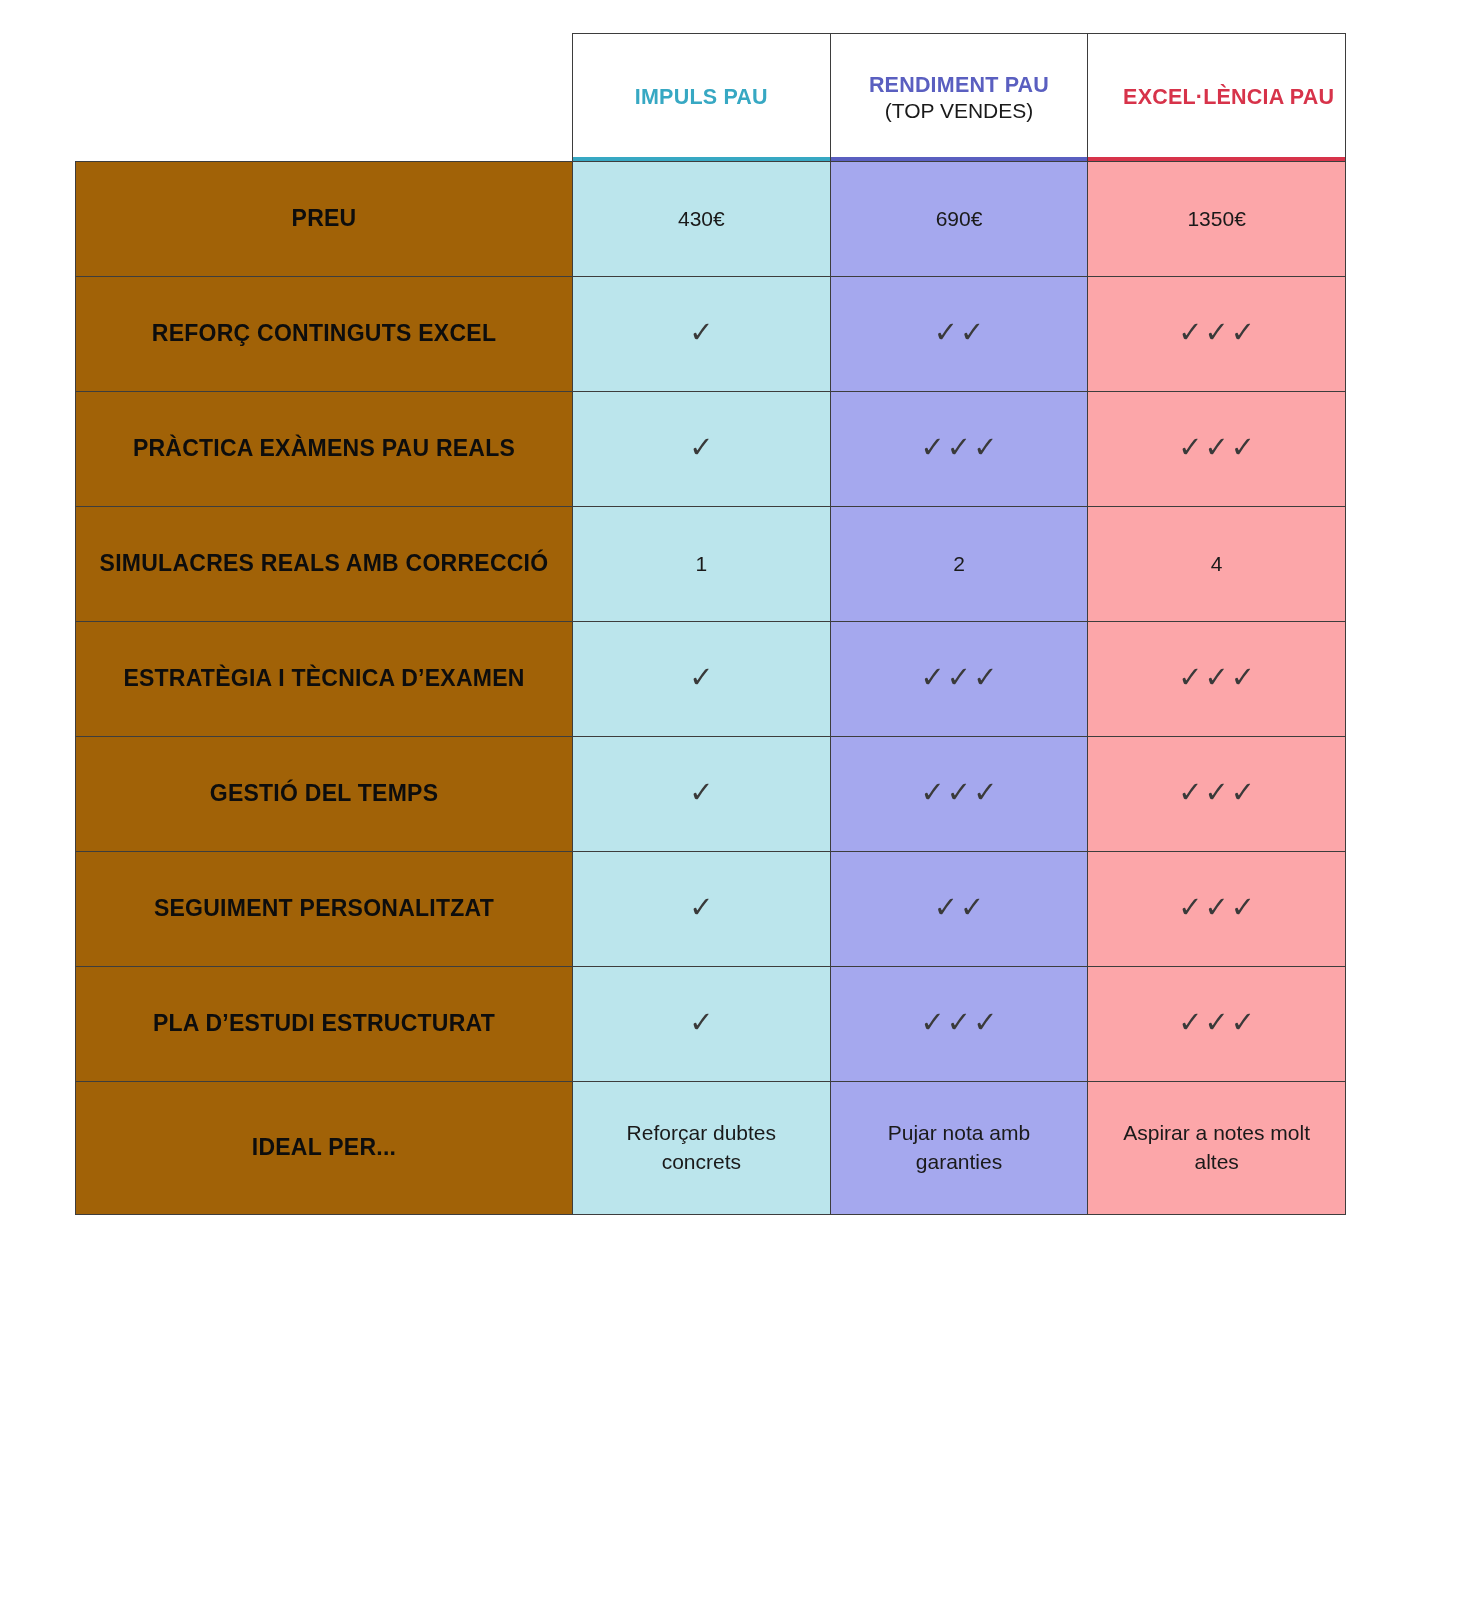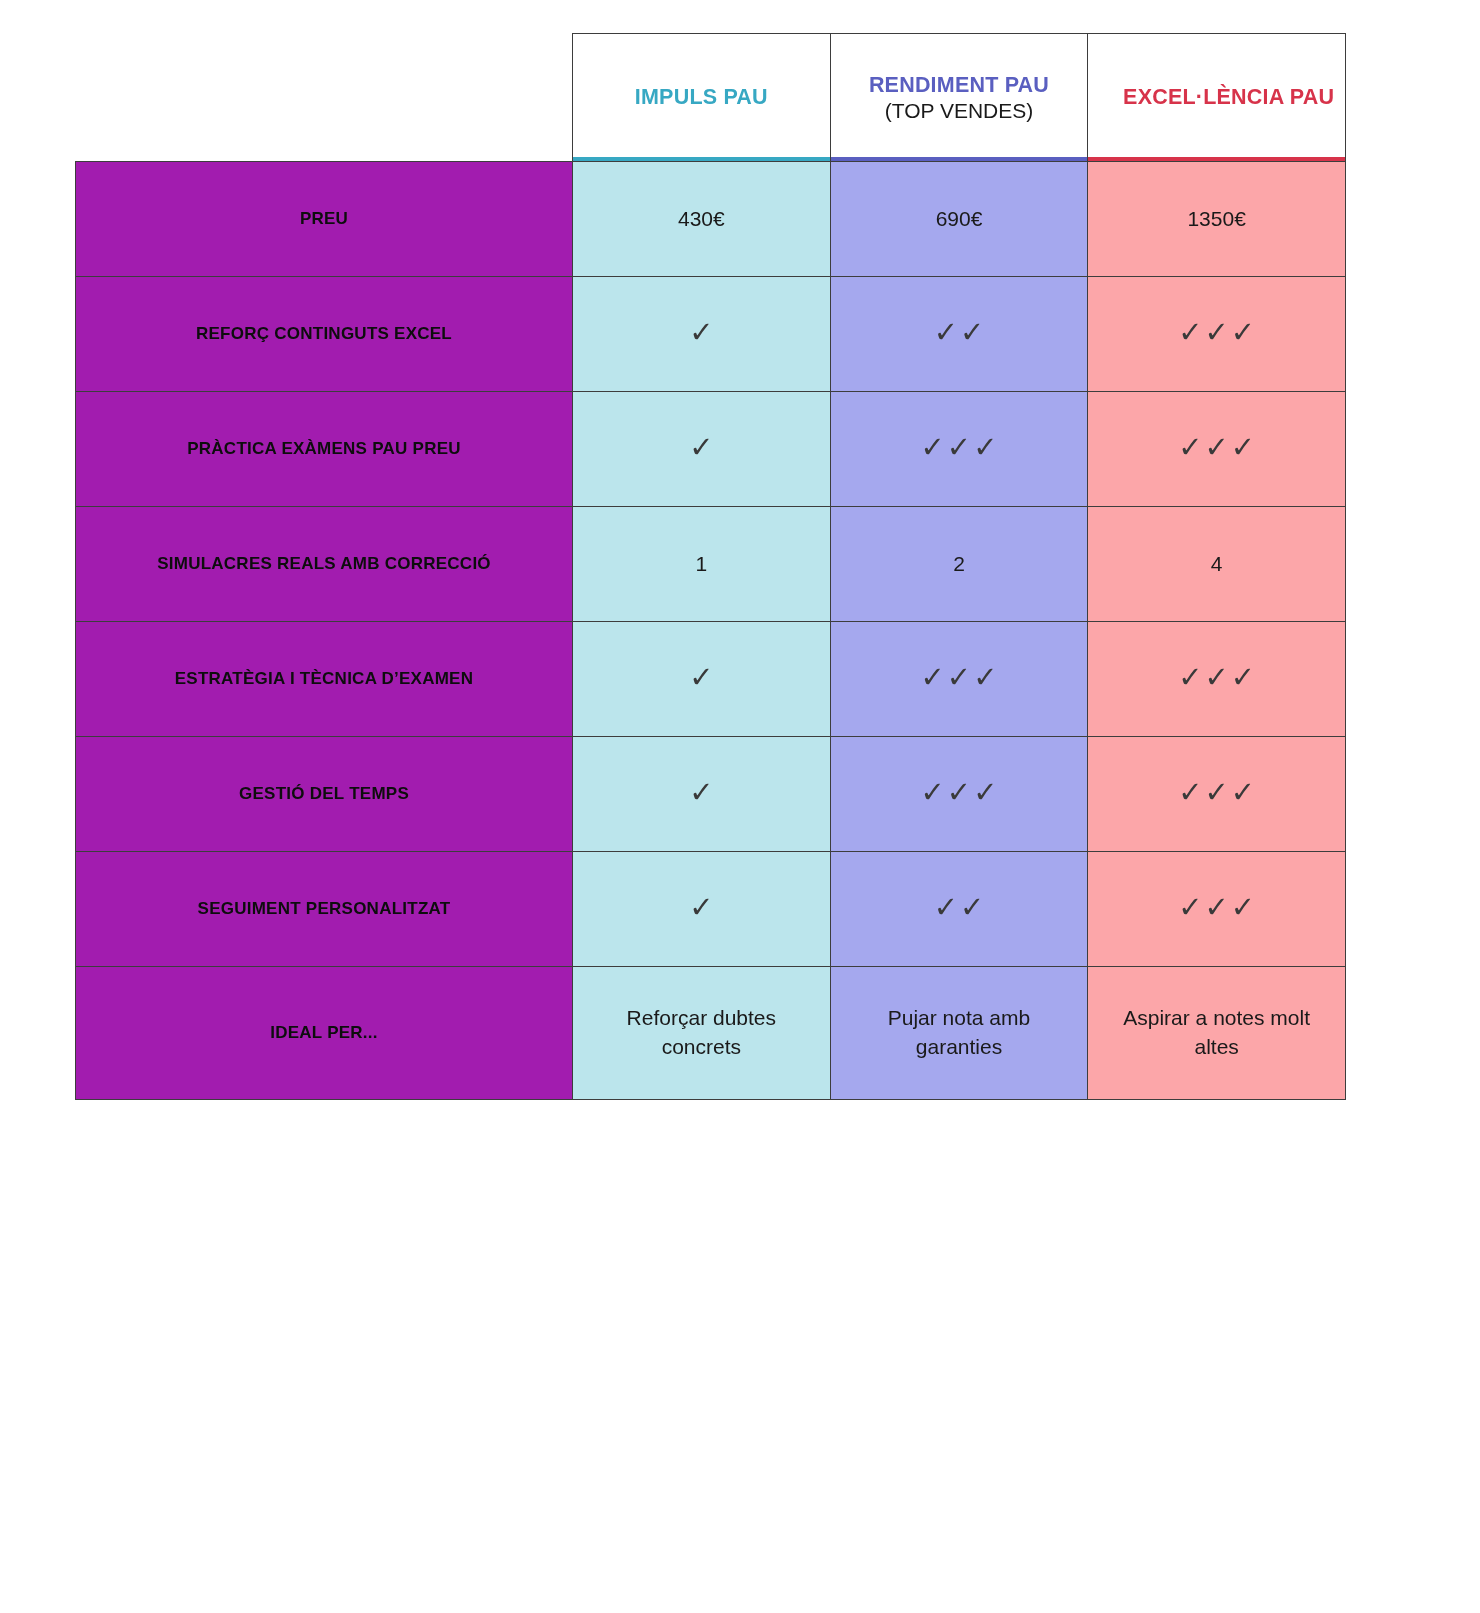--- a/index.html
+++ b/index.html
@@ -86,23 +86,23 @@
   tbody td {
     padding: 0;
     margin: 0;
     text-align: center;
     vertical-align: middle;
     border: 1.6px solid #3d3d3d;
     height: 102px;
   }
 
   td.rowlabel {
-    background: #a21caf;
+    background: #a16207;
     font-weight: bold;
-    font-size: 17px;
+    font-size: 23px;
     color: #0d0d0d;
     letter-spacing: 0.25px;
     line-height: 1.45;
     padding: 6px 14px;
   }
 
   td.cell {
     font-size: 21px;
     color: #1a1a1a;
     font-weight: normal;
@@ -183,21 +183,21 @@
               <span class="tick">✓</span>
               <span class="tick">✓</span>
             </span></td>
           <td class="cell col-2"><span class="ticks">
               <span class="tick">✓</span>
               <span class="tick">✓</span>
               <span class="tick">✓</span>
             </span></td>
         </tr>
         <tr>
-          <td class="rowlabel">PRÀCTICA EXÀMENS PAU PREU</td>
+          <td class="rowlabel">PRÀCTICA EXÀMENS PAU REALS</td>
           <td class="cell col-0"><span class="ticks">
               <span class="tick">✓</span>
             </span></td>
           <td class="cell col-1"><span class="ticks">
               <span class="tick">✓</span>
               <span class="tick">✓</span>
               <span class="tick">✓</span>
             </span></td>
           <td class="cell col-2"><span class="ticks">
               <span class="tick">✓</span>
@@ -242,20 +242,36 @@
               <span class="tick">✓</span>
               <span class="tick">✓</span>
             </span></td>
         </tr>
         <tr>
           <td class="rowlabel">SEGUIMENT PERSONALITZAT</td>
           <td class="cell col-0"><span class="ticks">
               <span class="tick">✓</span>
             </span></td>
           <td class="cell col-1"><span class="ticks">
+              <span class="tick">✓</span>
+              <span class="tick">✓</span>
+            </span></td>
+          <td class="cell col-2"><span class="ticks">
+              <span class="tick">✓</span>
+              <span class="tick">✓</span>
+              <span class="tick">✓</span>
+            </span></td>
+        </tr>
+        <tr>
+          <td class="rowlabel">PLA D’ESTUDI ESTRUCTURAT</td>
+          <td class="cell col-0"><span class="ticks">
+              <span class="tick">✓</span>
+            </span></td>
+          <td class="cell col-1"><span class="ticks">
+              <span class="tick">✓</span>
               <span class="tick">✓</span>
               <span class="tick">✓</span>
             </span></td>
           <td class="cell col-2"><span class="ticks">
               <span class="tick">✓</span>
               <span class="tick">✓</span>
               <span class="tick">✓</span>
             </span></td>
         </tr>
         <tr class="tall">

